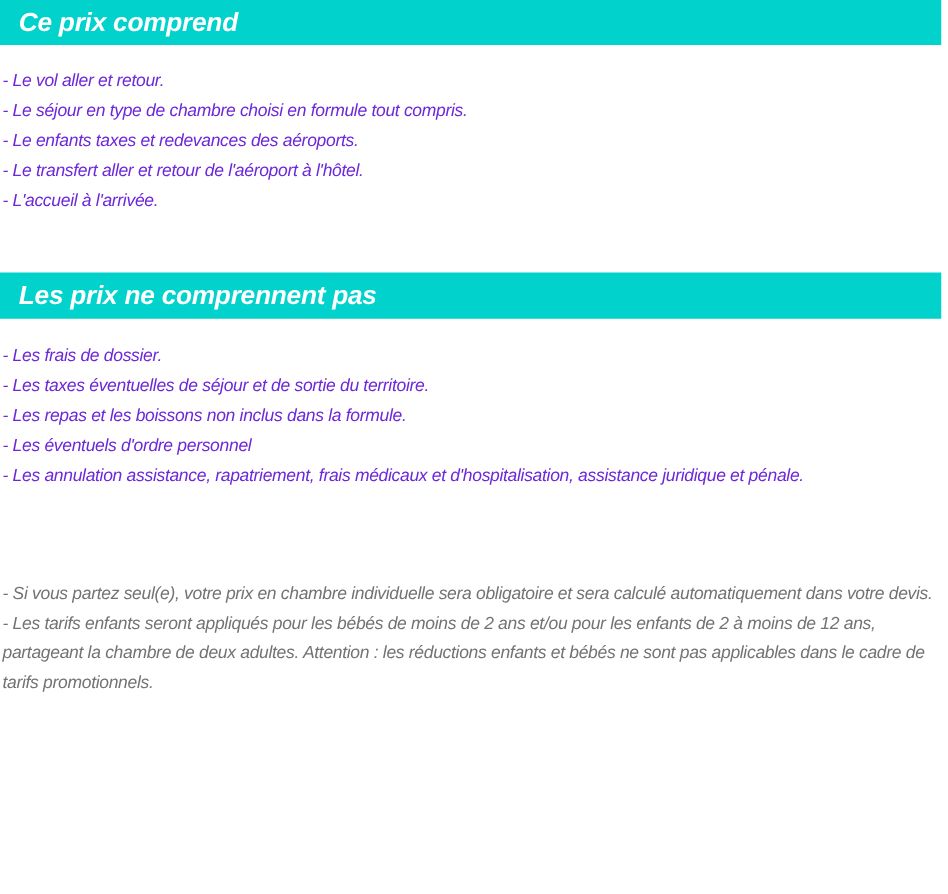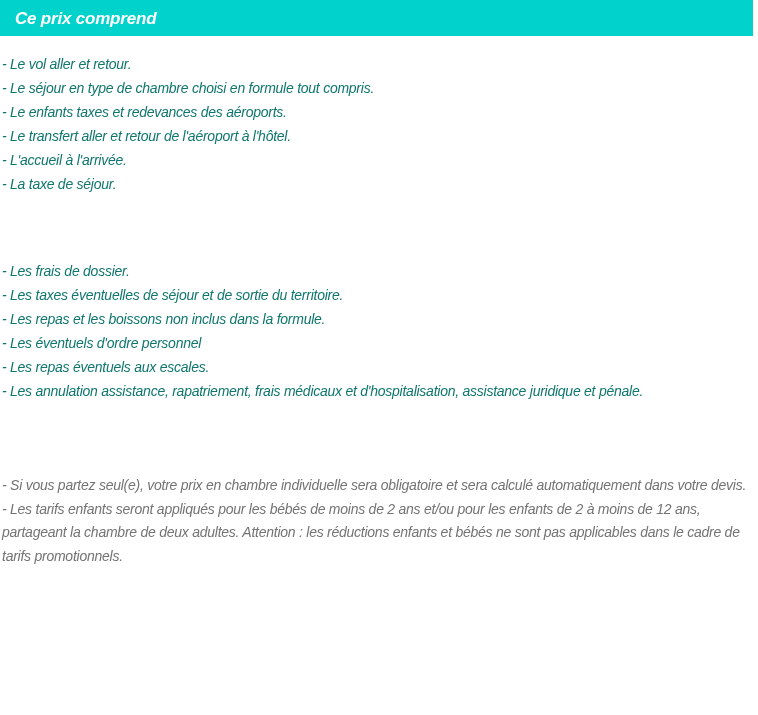--- a/index.html
+++ b/index.html
@@ -34,33 +34,33 @@
   }
   .section-bar.first  { height: 36px; }
   .section-bar.second { height: 37px; }
   .section-bar.third  { height: 38px; }
 
   .section-title {
     color: #ffffff;
     font-family: "Liberation Sans", sans-serif;
     font-style: italic;
     font-weight: bold;
-    font-size: 17px;
+    font-size: 21px;
     line-height: 21px;
     letter-spacing: -0.2px;
     white-space: nowrap;
     text-align: center;
   }
 
   
   .section-body {
     padding: 0 6px 0 2px;
   }
   .body-line {
-    color: #0f766e;
+    color: #6d28d9;
     font-family: "Liberation Sans", sans-serif;
     font-style: italic;
     font-weight: normal;
     font-size: 14px;
     line-height: 24px;
     letter-spacing: -0.25px;
     white-space: nowrap;
   }
   .body-para {
     color: #737373;
@@ -90,34 +90,35 @@
   </div>
 
   <div class="gap-after-bar-1"></div>
 
   <div class="section-body">
     <div class="body-line">- Le vol aller et retour.</div>
     <div class="body-line">- Le séjour en type de chambre choisi en formule tout compris.</div>
     <div class="body-line">- Le enfants taxes et redevances des aéroports.</div>
     <div class="body-line">- Le transfert aller et retour de l'aéroport à l'hôtel.</div>
     <div class="body-line">- L'accueil à l'arrivée.</div>
-    <div class="body-line">- La taxe de séjour.</div>
   </div>
 
   <div class="gap-section-1-2"></div>
 
+  <div class="section-bar second">
+    <span class="section-title">Les prix ne comprennent pas</span>
+  </div>
 
   <div class="gap-after-bar-2"></div>
 
   <div class="section-body">
     <div class="body-line">- Les frais de dossier.</div>
     <div class="body-line">- Les taxes éventuelles de séjour et de sortie du territoire.</div>
     <div class="body-line">- Les repas et les boissons non inclus dans la formule.</div>
     <div class="body-line">- Les éventuels d'ordre personnel</div>
-    <div class="body-line">- Les repas éventuels aux escales.</div>
     <div class="body-line">- Les annulation assistance, rapatriement, frais médicaux et d'hospitalisation, assistance juridique et pénale.</div>
   </div>
 
   <div class="gap-section-2-3"></div>
 
 
   <div class="gap-after-bar-3"></div>
 
   <div class="section-body">
     <div class="body-para">- Si vous partez seul(e), votre prix en chambre individuelle sera obligatoire et sera calculé automatiquement dans votre devis.</div>

